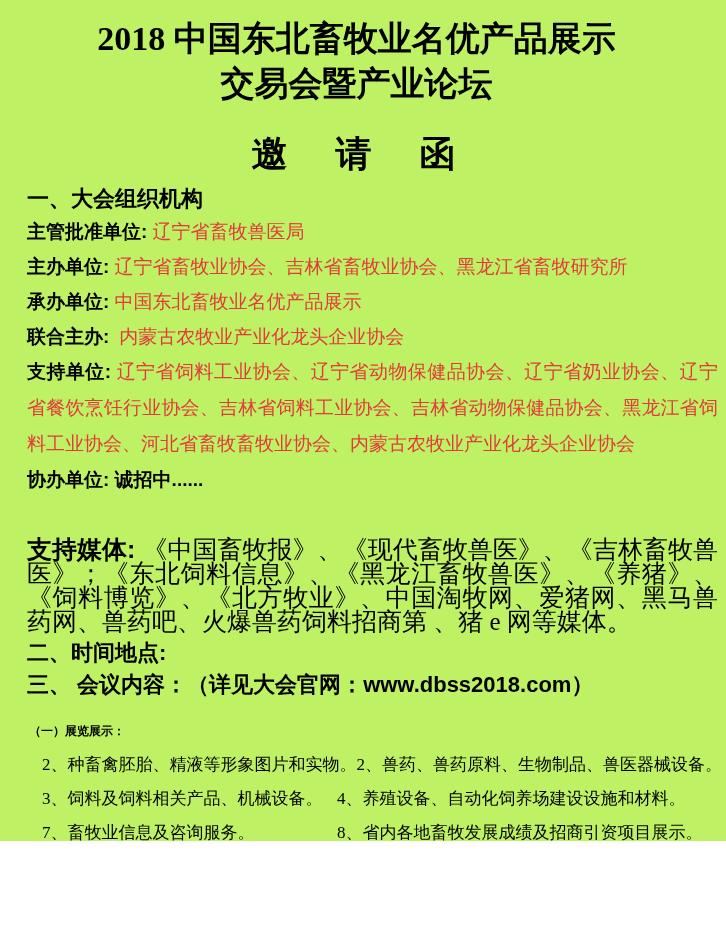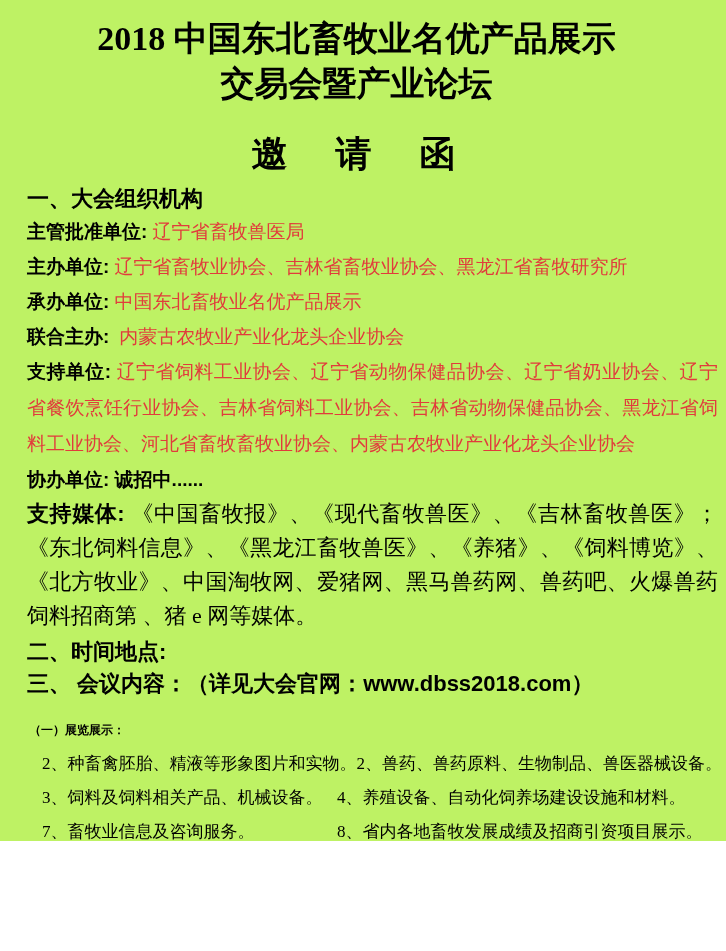--- a/index.html
+++ b/index.html
@@ -51,23 +51,24 @@
   .org-row {
     font-size: 19px;
     line-height: 35px;
   }
   .org-para {
     font-size: 19px;
     line-height: 36px;
     text-align: justify;
   }
   .media-para {
-    font-size: 22px;
-    line-height: 34px;
+    font-size: 25px;
+    line-height: 24px;
     text-align: justify;
+    margin-top: 40px;
   }
   .lbl {
     font-family: "Liberation Sans", "DejaVu Sans", sans-serif;
     font-weight: bold;
     color: #000000;
   }
   .val-red {
     font-family: "Liberation Serif", "DejaVu Serif", serif;
     color: #e13c3c;
   }

